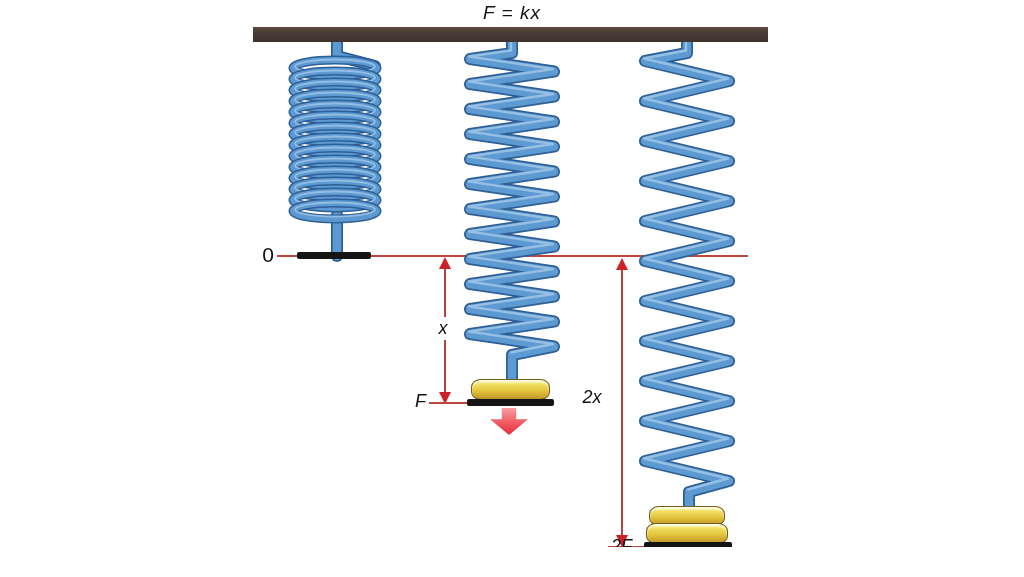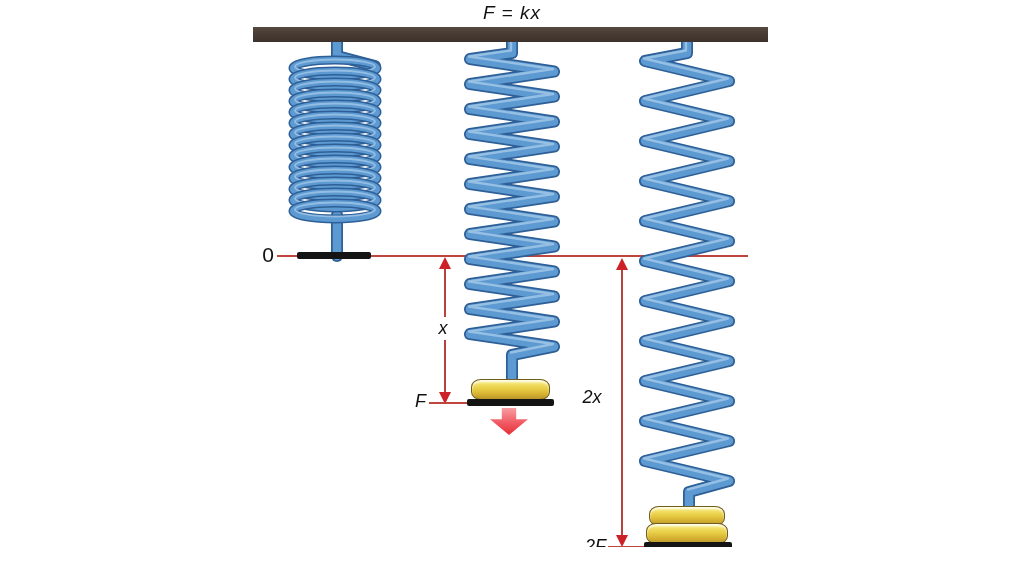--- a/index.html
+++ b/index.html
@@ -70,21 +70,21 @@
     position:absolute;background:#fff;text-align:center;z-index:3;
     font-size:18px;font-style:italic;color:#111;padding:1px 3px;
   }
   #x-label{left:429px;top:317px;width:22px;}
   #two-x-label{left:572px;top:386px;width:34px;}
   .f-label{
     position:absolute;font-size:18px;font-style:italic;color:#111;
     text-align:right;z-index:3;
   }
   #f-label{left:396px;top:391px;width:30px;}
-  #two-f-label{left:562px;top:536px;width:44px;}
+  #two-f-label{left:588px;top:536px;width:44px;}
   .f-line{position:absolute;height:2px;background:var(--reference-line,#c0453f);z-index:2;}
   #f-line{left:429px;top:402px;width:38px;}
   #two-f-line{left:608px;top:546px;width:40px;}
 </style>
 </head>
 <body>
 
 <div id="stage">
 
   <div class="abs" id="title">F = kx</div>

